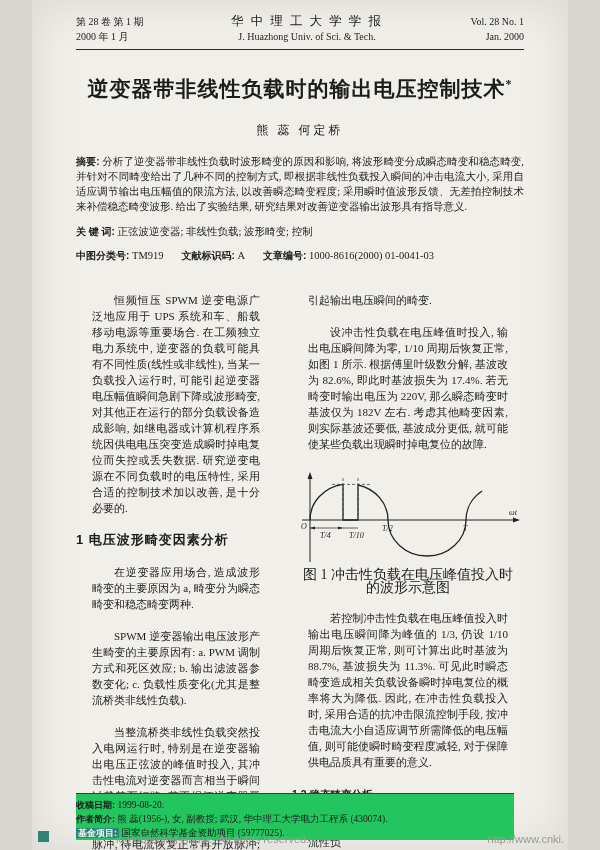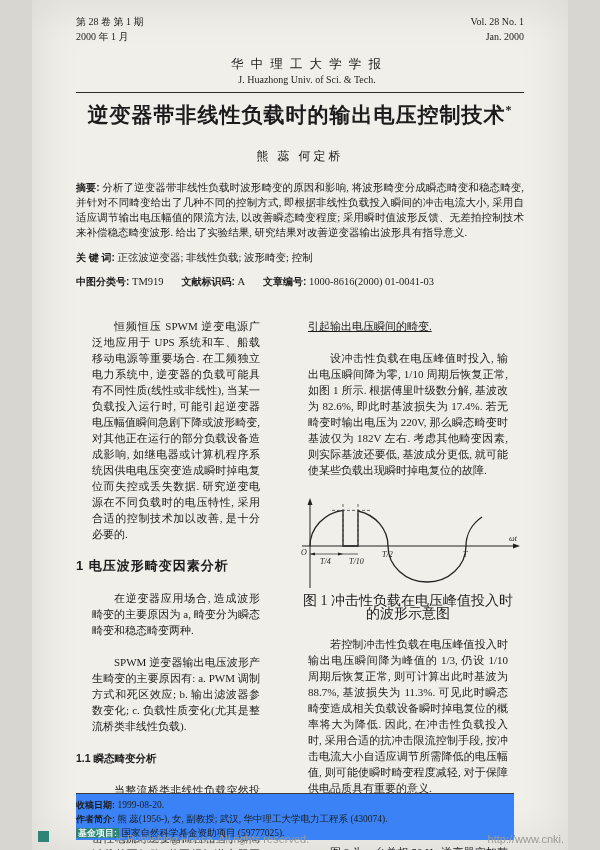--- a/index.html
+++ b/index.html
@@ -7,49 +7,49 @@
     width:536px;height:850px;margin:0 auto;position:relative;overflow:hidden;
     background:#f1efe9;color:#1c1c1c;
     font-family:"Liberation Serif","DejaVu Serif",serif;
     box-shadow:inset 0 0 50px rgba(0,0,0,0.10);
   }
   .inner{padding:14px 44px 0 44px;}
   
   .hdr{display:flex;justify-content:space-between;align-items:flex-start;font-size:10px;line-height:15px;}
   .hdr .c{text-align:center;}
   .hdr .r{text-align:right;}
-  .hdr .jcn{font-size:12.5px;letter-spacing:2px;margin-top:43px;}
+  .hdr .jcn{font-size:12.5px;letter-spacing:2px;}
   .hdr-rule{border:0;border-top:1.5px solid #2a2a2a;margin:5px 0 0 0;}
   
-  h1.title{font-size:21px;font-weight:bold;text-align:center;margin:8px 0 0 0;letter-spacing:1px;}
+  h1.title{font-size:21px;font-weight:bold;text-align:center;margin:25px 0 0 0;letter-spacing:1px;}
   h1.title sup{font-size:12px;}
   .authors{text-align:center;font-size:12px;margin-top:19px;letter-spacing:3px;}
   .affil{text-align:center;font-size:11px;margin-top:15px;letter-spacing:1px;}
   
   .abs{margin-top:15px;font-size:10.5px;line-height:15px;text-align:justify;}
   .abs b,.kw b,.clc b{font-family:"Liberation Sans","DejaVu Sans",sans-serif;font-size:10px;}
   .kw{margin-top:5px;font-size:10.5px;}
   .clc{margin-top:5px;font-size:10.5px;}
   .clc .gap{display:inline-block;width:18px;}
   
   .cols{display:flex;gap:16px;margin-top:13px;}
   .col{width:247px;font-size:11px;line-height:16px;text-align:justify;}
   p.para{margin:16px;text-indent:2em;}
-  p.para.noindent{text-indent:0;text-decoration:underline;}
+  p.para.noindent{text-indent:0;}
   h2.sec{font-family:"Liberation Sans","DejaVu Sans",sans-serif;font-size:13px;margin:11px 0 8px 0;letter-spacing:1px;}
   h3.subsec{font-family:"Liberation Sans","DejaVu Sans",sans-serif;font-size:10.5px;margin:6px 0 4px 0;}
   
   .fig{margin:7px auto 5px auto;width:232px;text-align:center;}
   .fig svg{display:block;}
   .figcap{font-size:14px;line-height:12.5px;text-align:center;margin-top:1px;}
   .fig text{font-family:"Liberation Serif","DejaVu Serif",serif;font-style:italic;font-size:8px;fill:#222;}
   
   .footnote{
     position:absolute;left:44px;right:54px;bottom:10px;
-    font-size:9.5px;line-height:14px;background:#3b82f6;
+    font-size:9.5px;line-height:14px;background:#22c55e;
   }
   .footnote hr{border:0;border-top:1px solid #3a3a3a;margin:0 0 4px 0;}
   .footnote b{font-family:"Liberation Sans","DejaVu Sans",sans-serif;font-size:9px;}
   .fund-label{background:#2f8377;color:#eaf6f3;padding:0 2px;text-align:center;}
   
   .wm-square{position:absolute;left:6px;bottom:8px;width:11px;height:11px;background:#2f8377;}
   .watermark{
     position:absolute;left:84px;right:4px;bottom:5px;
     display:flex;justify-content:space-between;
     font-family:"Liberation Sans","DejaVu Sans",sans-serif;
@@ -84,21 +84,20 @@
     <p class="abs"><b>摘要:</b> <span>分析了逆变器带非线性负载时波形畸变的原因和影响, 将波形畸变分成瞬态畸变和稳态畸变, 并针对不同畸变给出了几种不同的控制方式, 即根据非线性负载投入瞬间的冲击电流大小, 采用自适应调节输出电压幅值的限流方法, 以改善瞬态畸变程度; 采用瞬时值波形反馈、无差拍控制技术来补偿稳态畸变波形. 给出了实验结果, 研究结果对改善逆变器输出波形具有指导意义.</span></p>
     <p class="kw"><b>关 键 词:</b> <span>正弦波逆变器; 非线性负载; 波形畸变; 控制</span></p>
     <p class="clc"><b>中图分类号:</b> <span>TM919</span><span class="gap"></span><b>文献标识码:</b> <span>A</span><span class="gap"></span><b>文章编号:</b> <span>1000-8616(2000) 01-0041-03</span></p>
 
     <div class="cols">
       <div class="col">
         <p class="para">恒频恒压 SPWM 逆变电源广泛地应用于 UPS 系统和车、船载移动电源等重要场合. 在工频独立电力系统中, 逆变器的负载可能具有不同性质(线性或非线性), 当某一负载投入运行时, 可能引起逆变器电压幅值瞬间急剧下降或波形畸变, 对其他正在运行的部分负载设备造成影响, 如继电器或计算机程序系统因供电电压突变造成瞬时掉电复位而失控或丢失数据. 研究逆变电源在不同负载时的电压特性, 采用合适的控制技术加以改善, 是十分必要的.</p>
         <h2 class="sec">1  电压波形畸变因素分析</h2>
         <p class="para">在逆变器应用场合, 造成波形畸变的主要原因为 a, 畸变分为瞬态畸变和稳态畸变两种.</p>
         <p class="para">SPWM 逆变器输出电压波形产生畸变的主要原因有: a. PWM 调制方式和死区效应; b. 输出滤波器参数变化; c. 负载性质变化(尤其是整流桥类非线性负载).</p>
-        <h3 class="subsec">1.1  瞬态畸变分析</h3>
         <p class="para">当整流桥类非线性负载突然投入电网运行时, 特别是在逆变器输出电压正弦波的峰值时投入, 其冲击性电流对逆变器而言相当于瞬间过载甚至短路, 若不损坏逆变器开关管, 通常应采取必要的瞬时限流措施, 或是瞬时封锁开关元件驱动脉冲, 待电流恢复正常再开放脉冲; 或是根据冲击电流的大小瞬时降低输出电压幅值, 待电流恢复正常再恢复输出电压幅值. 但这些方法都可能</p>
       </div>
 
       <div class="col">
         <p class="para noindent">引起输出电压瞬间的畸变.</p>
         <p class="para">设冲击性负载在电压峰值时投入, 输出电压瞬间降为零, 1/10 周期后恢复正常, 如图 1 所示. 根据傅里叶级数分解, 基波改为 82.6%, 即此时基波损失为 17.4%. 若无畸变时输出电压为 220V, 那么瞬态畸变时基波仅为 182V 左右. 考虑其他畸变因素, 则实际基波还要低, 基波成分更低, 就可能使某些负载出现瞬时掉电复位的故障.</p>
 
         <div class="fig">
           <svg width="232" height="100" viewBox="0 0 232 100">
 

